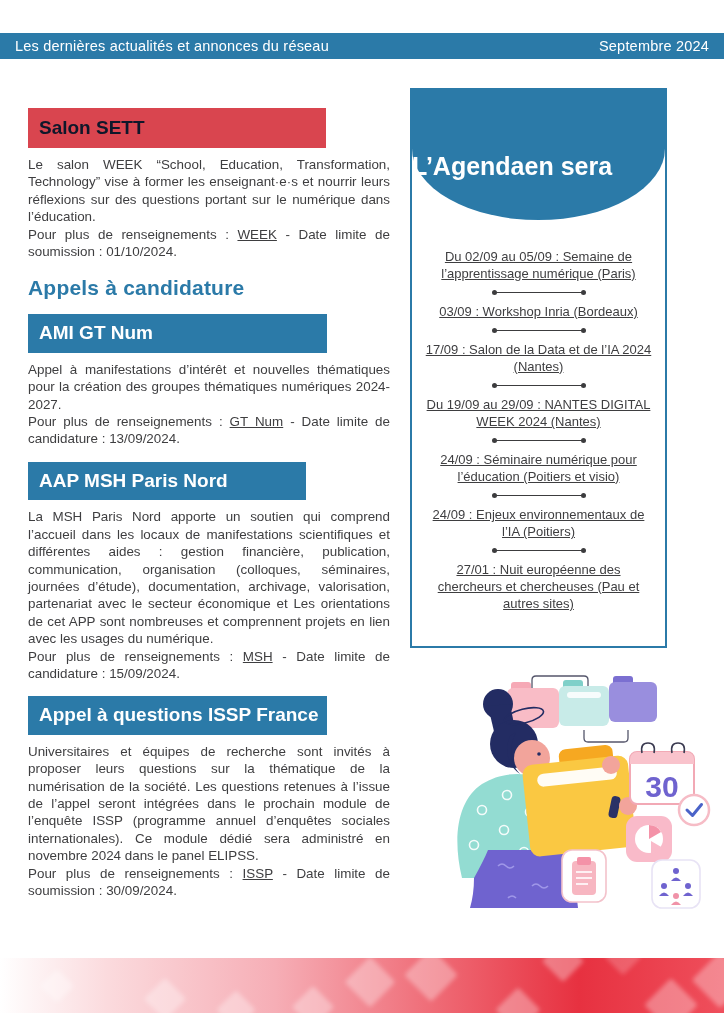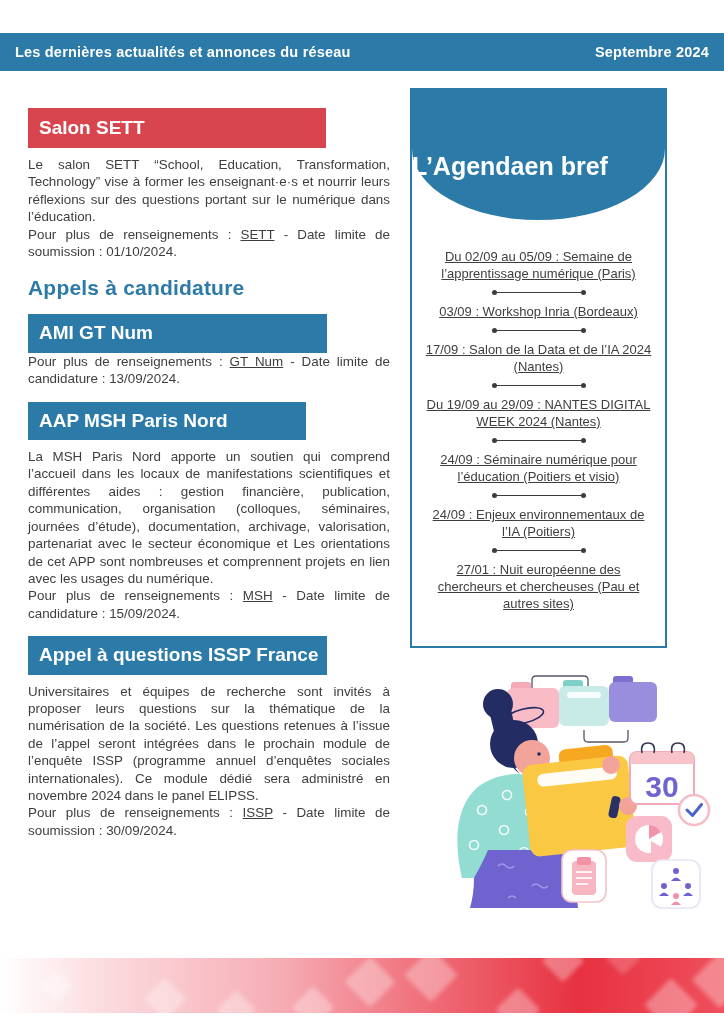--- a/index.html
+++ b/index.html
@@ -4,30 +4,30 @@
 <style>
   html,body{margin:0;padding:0;}
   body{
     width:724px;height:1024px;position:relative;overflow:hidden;
     background:#ffffff;
     font-family:"Liberation Sans","DejaVu Sans",sans-serif;
     color:#3e3e40;
   }
   
   .topbar{
-    position:absolute;top:33px;left:0;width:724px;height:38px;
+    position:absolute;top:33px;left:0;width:724px;height:26px;
     background:#2b7aa8;box-sizing:border-box;
     display:flex;justify-content:space-between;align-items:center;
-    padding:0 15px;color:#fff;font-weight:bold;font-size:14.5px;
+    padding:0 15px;color:#fff;font-weight:normal;font-size:14.5px;
     letter-spacing:.2px;
   }
   
   .left-col{position:absolute;left:28px;top:108px;width:362px;}
   .sec-title-red{
-    background:#d9454f;width:298px;height:40px;color:#ffffff;
+    background:#d9454f;width:298px;height:40px;color:#0f172a;
     font-size:19px;font-weight:bold;display:flex;align-items:center;
     padding-left:11px;box-sizing:border-box;
   }
   .sec-title-blue{
     background:#2b7aa8;width:299px;color:#fff;font-size:19px;font-weight:bold;
     display:flex;align-items:flex-end;padding:8px 6px 8px 11px;box-sizing:border-box;
     line-height:1.18;margin-top:14px;flex-wrap:wrap;
   }
   .sec-title-blue.wide{width:278px;}
   .left-col p{margin:8px 0 0;font-size:13.4px;line-height:17.4px;text-align:justify;}
@@ -69,48 +69,49 @@
 <div class="topbar">
   <span>Les dernières actualités et annonces du réseau</span>
   <span>Septembre 2024</span>
 </div>
 
 <div class="left-col">
 
   <div class="sec-title-red">
     <span>Salon SETT</span>
   </div>
-  <p>Le salon SETT “School, Education, Transformation, Technology” vise à former les enseignant·e·s et nourrir leurs réflexions sur des questions portant sur le numérique dans l’éducation.</p>
-  <p class="info"><span>Pour plus de renseignements : </span><a class="ulink">SETT</a><span> - Date limite de soumission : 01/10/2024.</span></p>
+  <p>Le salon WEEK “School, Education, Transformation, Technology” vise à former les enseignant·e·s et nourrir leurs réflexions sur des questions portant sur le numérique dans l’éducation.</p>
+  <p class="info"><span>Pour plus de renseignements : </span><a class="ulink">WEEK</a><span> - Date limite de soumission : 01/10/2024.</span></p>
 
   <h2 class="appels">Appels à candidature</h2>
 
   <div class="sec-title-blue">
     <span>AMI GT Num</span>
   </div>
+  <p>Appel à manifestations d’intérêt et nouvelles thématiques pour la création des groupes thématiques numériques 2024-2027.</p>
   <p class="info"><span>Pour plus de renseignements : </span><a class="ulink">GT Num</a><span> - Date limite de candidature : 13/09/2024.</span></p>
 
   <div class="sec-title-blue wide">
     <span>AAP MSH Paris Nord</span>
   </div>
   <p>La MSH Paris Nord apporte un soutien qui comprend l’accueil dans les locaux de manifestations scientifiques et différentes aides : gestion financière, publication, communication, organisation (colloques, séminaires, journées d’étude), documentation, archivage, valorisation, partenariat avec le secteur économique et Les orientations de cet APP sont nombreuses et comprennent projets en lien avec les usages du numérique.</p>
   <p class="info"><span>Pour plus de renseignements : </span><a class="ulink">MSH</a><span> - Date limite de candidature : 15/09/2024.</span></p>
 
   <div class="sec-title-blue">
     <span>Appel à questions ISSP France</span>
   </div>
   <p>Universitaires et équipes de recherche sont invités à proposer leurs questions sur la thématique de la numérisation de la société. Les questions retenues à l’issue de l’appel seront intégrées dans le prochain module de l’enquête ISSP (programme annuel d’enquêtes sociales internationales). Ce module dédié sera administré en novembre 2024 dans le panel ELIPSS.</p>
   <p class="info"><span>Pour plus de renseignements : </span><a class="ulink">ISSP</a><span> - Date limite de soumission : 30/09/2024.</span></p>
 
 </div>
 
 <div class="agenda">
   <div class="agenda-head">
     <div>L’Agenda</div>
-    <div>en bref</div>
+    <div>en sera</div>
   </div>
   <div class="agenda-items">
     <div class="agenda-item">Du 02/09 au 05/09 : Semaine de l’apprentissage numérique (Paris)</div>
     <div class="sep"></div>
     <div class="agenda-item">03/09 : Workshop Inria (Bordeaux)</div>
     <div class="sep"></div>
     <div class="agenda-item">17/09 : Salon de la Data et de l’IA 2024 (Nantes)</div>
     <div class="sep"></div>
     <div class="agenda-item">Du 19/09 au 29/09 : NANTES DIGITAL WEEK 2024 (Nantes)</div>
     <div class="sep"></div>

